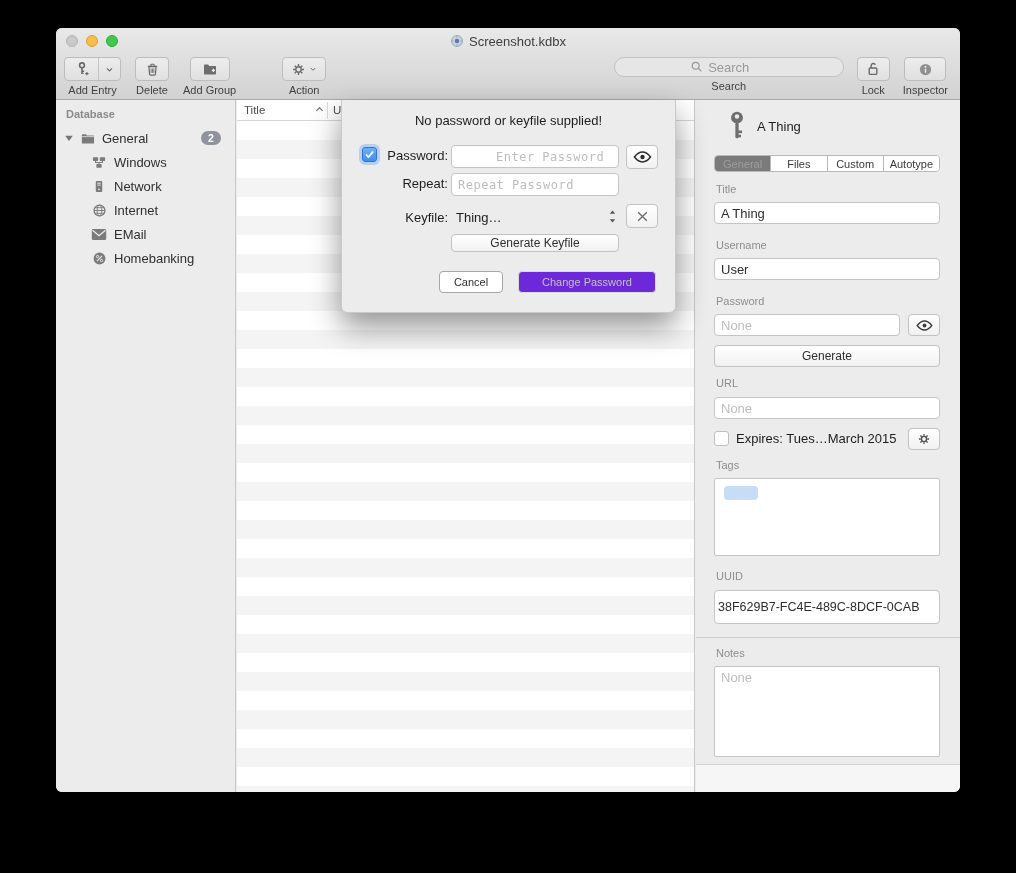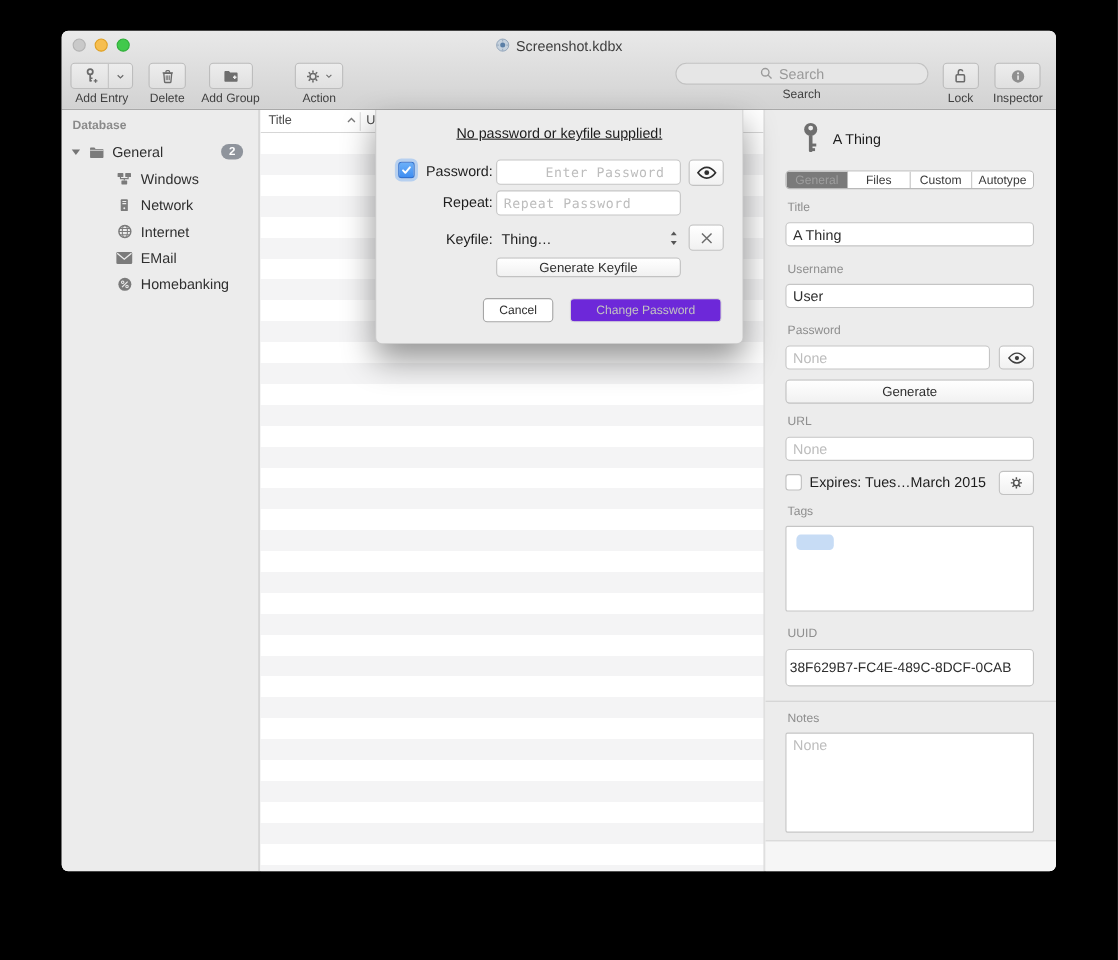--- a/index.html
+++ b/index.html
@@ -48,21 +48,21 @@
     background:#ececec; border-right:1px solid #c8c8c8; }
   .side-header { position:absolute; left:10px; top:8px; font-size:11px; font-weight:bold; color:#8a8a8a; }
   .tree { position:absolute; left:0; top:26px; width:100%; }
   .tree-row { height:24px; display:flex; align-items:center; font-size:13px; color:#2f2f2f; position:relative; }
   .tree-row .disclosure { width:10px; margin-left:8px; display:flex; }
   .tree-row .g-icon { width:18px; height:16px; margin-left:4px; display:flex; align-items:center; justify-content:center; }
   .tree-row .g-label { margin-left:6px; }
   .tree-row .badge { position:absolute; right:14px; top:5px; min-width:20px; height:14px;
     background:#8f949c; color:#fff; font-size:10.5px; font-weight:bold; border-radius:8px;
     display:flex; align-items:center; justify-content:center; padding:0 6px; }
-  .tree-child { padding-left:48px; }
+  .tree-child { padding-left:34px; }
   .tree-child .g-icon { margin-left:0; }
 
   .entrylist { position:absolute; left:181px; top:0; width:458px; height:692px; background:#fff;
     border-right:1px solid #c8c8c8; }
   .el-header { position:absolute; left:0; top:0; width:100%; height:21px; background:#fff;
     border-bottom:1px solid #d6d6d6; font-size:11.5px; color:#4c4c4c; }
   .el-col-title { position:absolute; left:7px; top:4px; }
   .el-sort { position:absolute; left:78px; top:5px; }
   .el-col-div { position:absolute; left:90px; top:2px; width:1px; height:17px; background:#dcdcdc; }
   .el-col-u { position:absolute; left:96px; top:4px; }
@@ -89,21 +89,21 @@
     box-shadow:0 0 0 3px rgba(120,175,245,.45); display:flex; align-items:center; justify-content:center; }
   .tag-pill { background:#c7dcf5; border-radius:4px; }
   .divider-h { background:#d0d0d0; height:1px; }
   .ins-footer { background:#f6f6f6; border-radius:0 0 6px 0; }
 
   
   .dialog { position:absolute; left:341px; top:100px; width:335px; height:213px;
     background:#ececec; border:1px solid #c9c9c9; border-top:none; border-radius:0 0 6px 6px;
     box-shadow:0 14px 30px rgba(0,0,0,.42); z-index:50; }
   .dlg-msg { position:absolute; left:0; right:0; top:13px; text-align:center;
-    font-size:13px; color:#1d1d1d;text-decoration:underline; }
+    font-size:13px; color:#1d1d1d; }
   .dlg-label { position:absolute; font-size:13px; color:#1d1d1d; text-align:right; }
   .mono-field { font-family:"DejaVu Sans Mono",monospace; font-size:12px; letter-spacing:0.5px; }
   .dlg-btn { position:absolute; height:22px; border-radius:4px; font-size:11px;
     display:flex; align-items:center; justify-content:center; }
   .dlg-btn.normal { background:#fff; border:1px solid #a6a6a6; color:#2e2e2e; }
   .dlg-btn.disabled { background:#6d28d9; border:1px solid #dadada; color:#c2c2c2; }
   .icon { display:inline-flex; align-items:center; justify-content:center; }
 </style>
 </head>
 <body>
@@ -168,21 +168,21 @@
               <span class="icon">
                 <svg width="16" height="16" viewBox="0 0 16 16">
                     <path d="M2 4.6c0-.6.4-1 1-1h3.1l1.2 1.3H13c.6 0 1 .4 1 1v6.5c0 .6-.4 1-1 1H3c-.6 0-1-.4-1-1V4.6z" fill="#6e6e6e"></path>
                     <path d="M9.8 9.3h3.2M11.4 7.7v3.2" stroke="#ececec" stroke-width="1.3"></path>
                   </svg>
               </span>
             </div>
             <span class="tb-label">Add Group</span>
           </div>
 
-          <div class="tb-item" style="margin-left:18px;">
+          <div class="tb-item" style="margin-left:32px;">
             <div class="tb-btn w44">
               <span class="icon">
                 <svg width="15" height="15" viewBox="0 0 16 16">
                     <g stroke="#6a6a6a" stroke-width="1.5">
                       <circle cx="8" cy="8" r="2.9" fill="none"></circle>
                       <path d="M8 2.2v2.1M8 11.7v2.1M2.2 8h2.1M11.7 8h2.1M3.9 3.9l1.5 1.5M10.6 10.6l1.5 1.5M12.1 3.9l-1.5 1.5M5.4 10.6l-1.5 1.5"></path>
                     </g>
                   </svg>
               </span>
               <span class="icon" style="margin-left:3px;">

